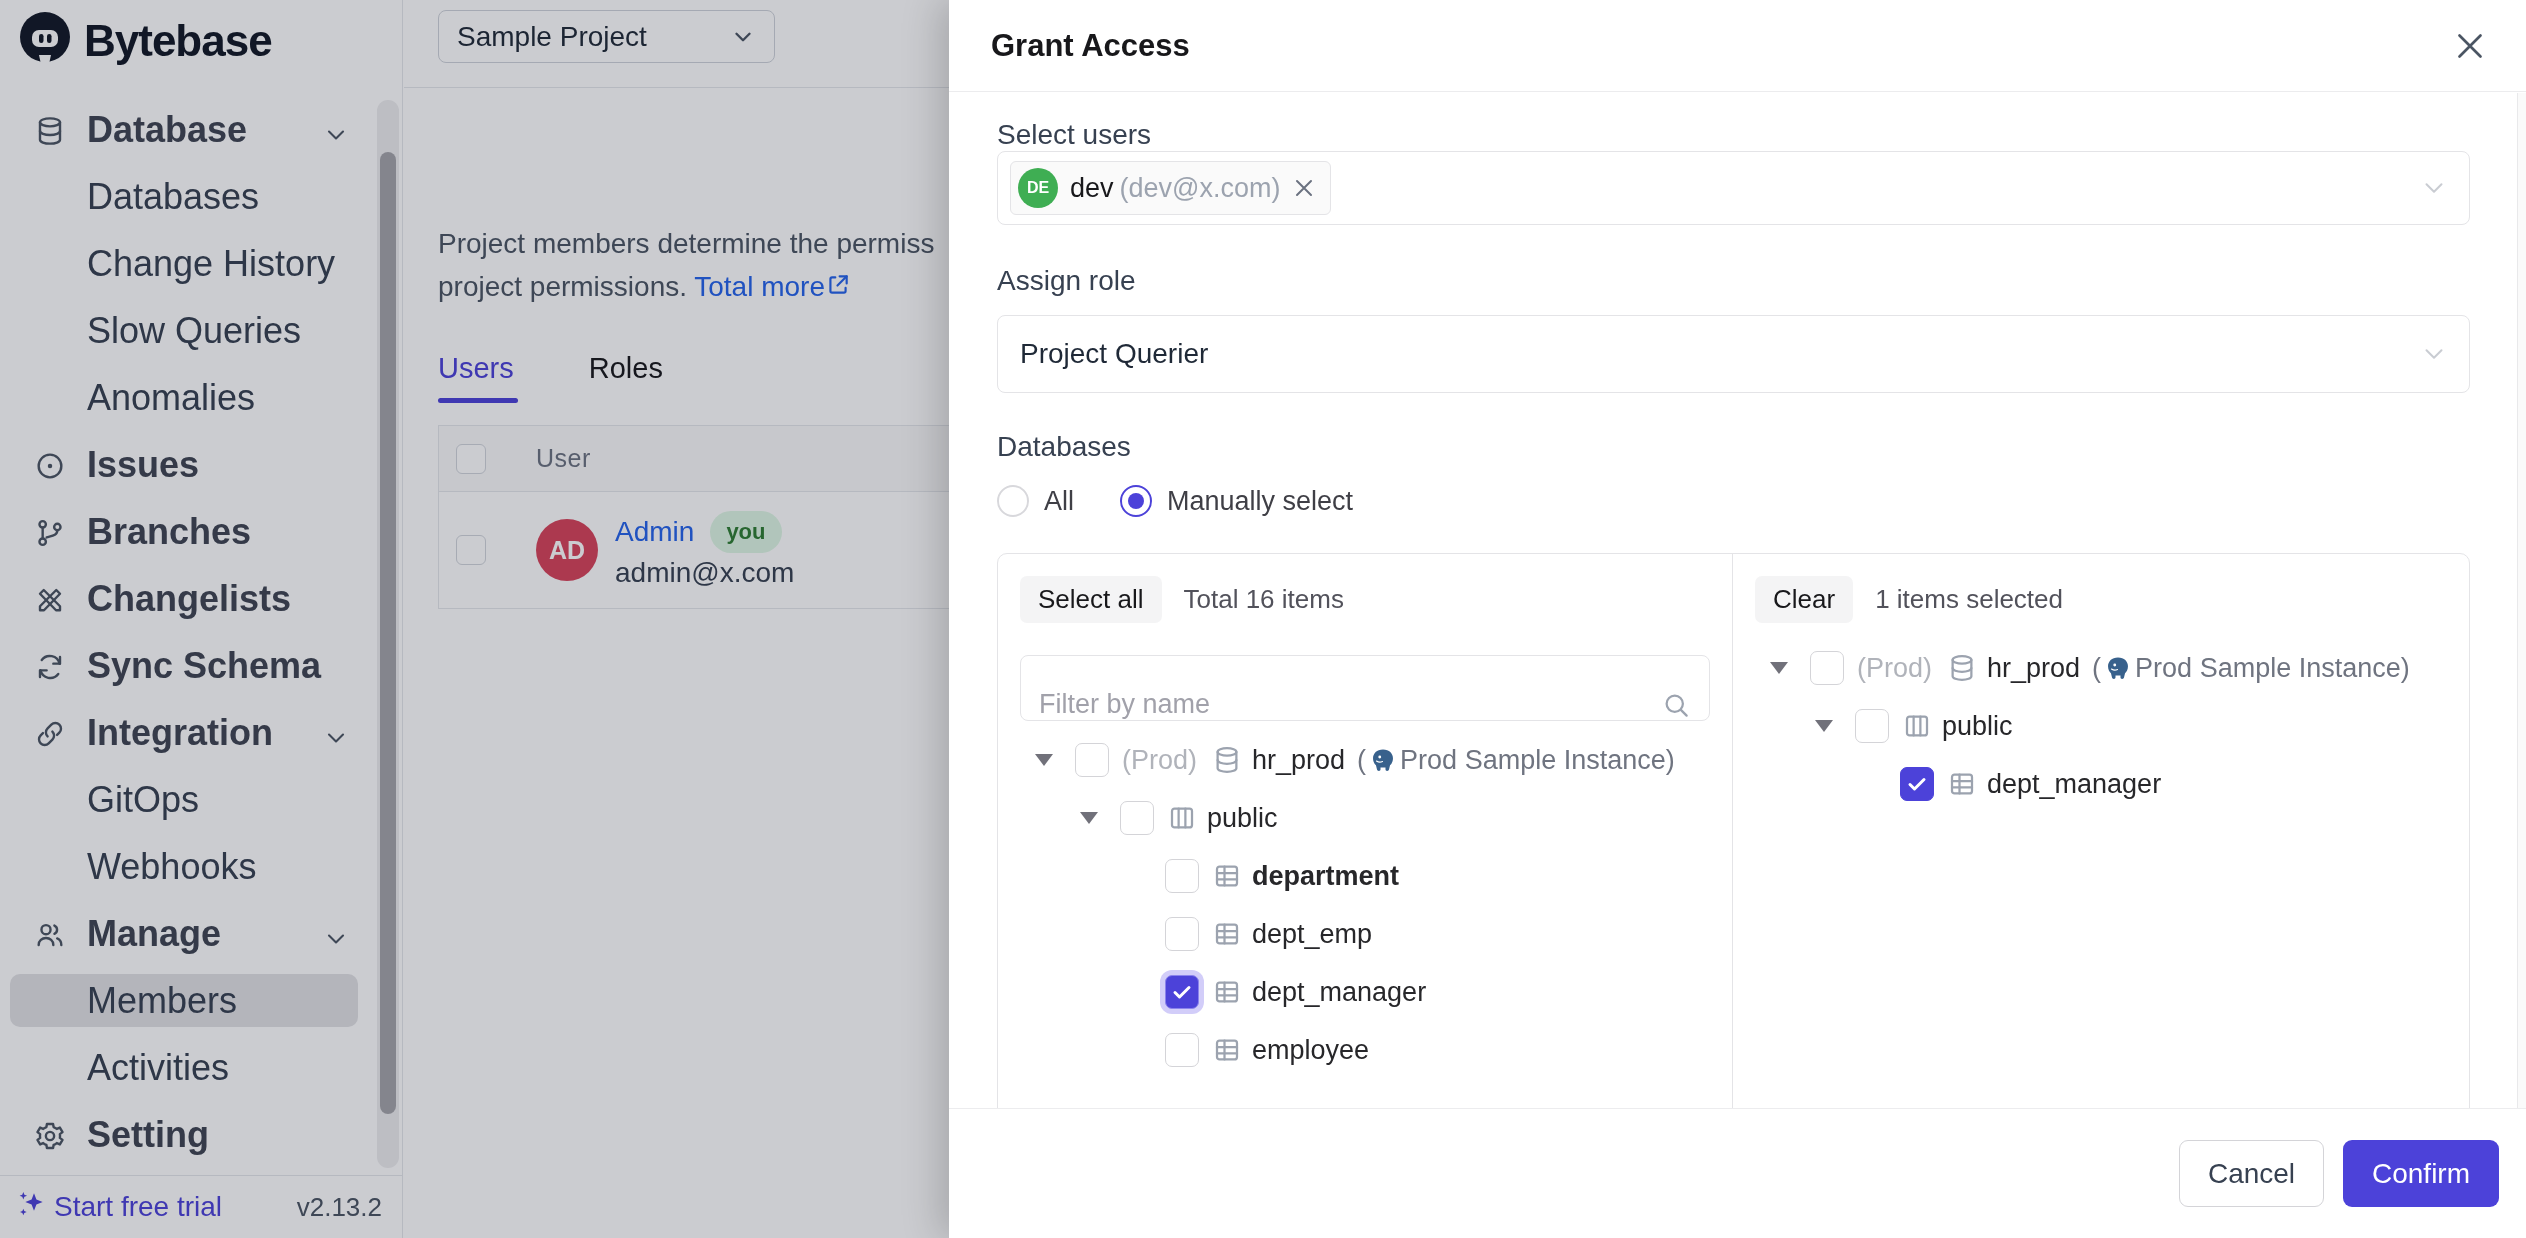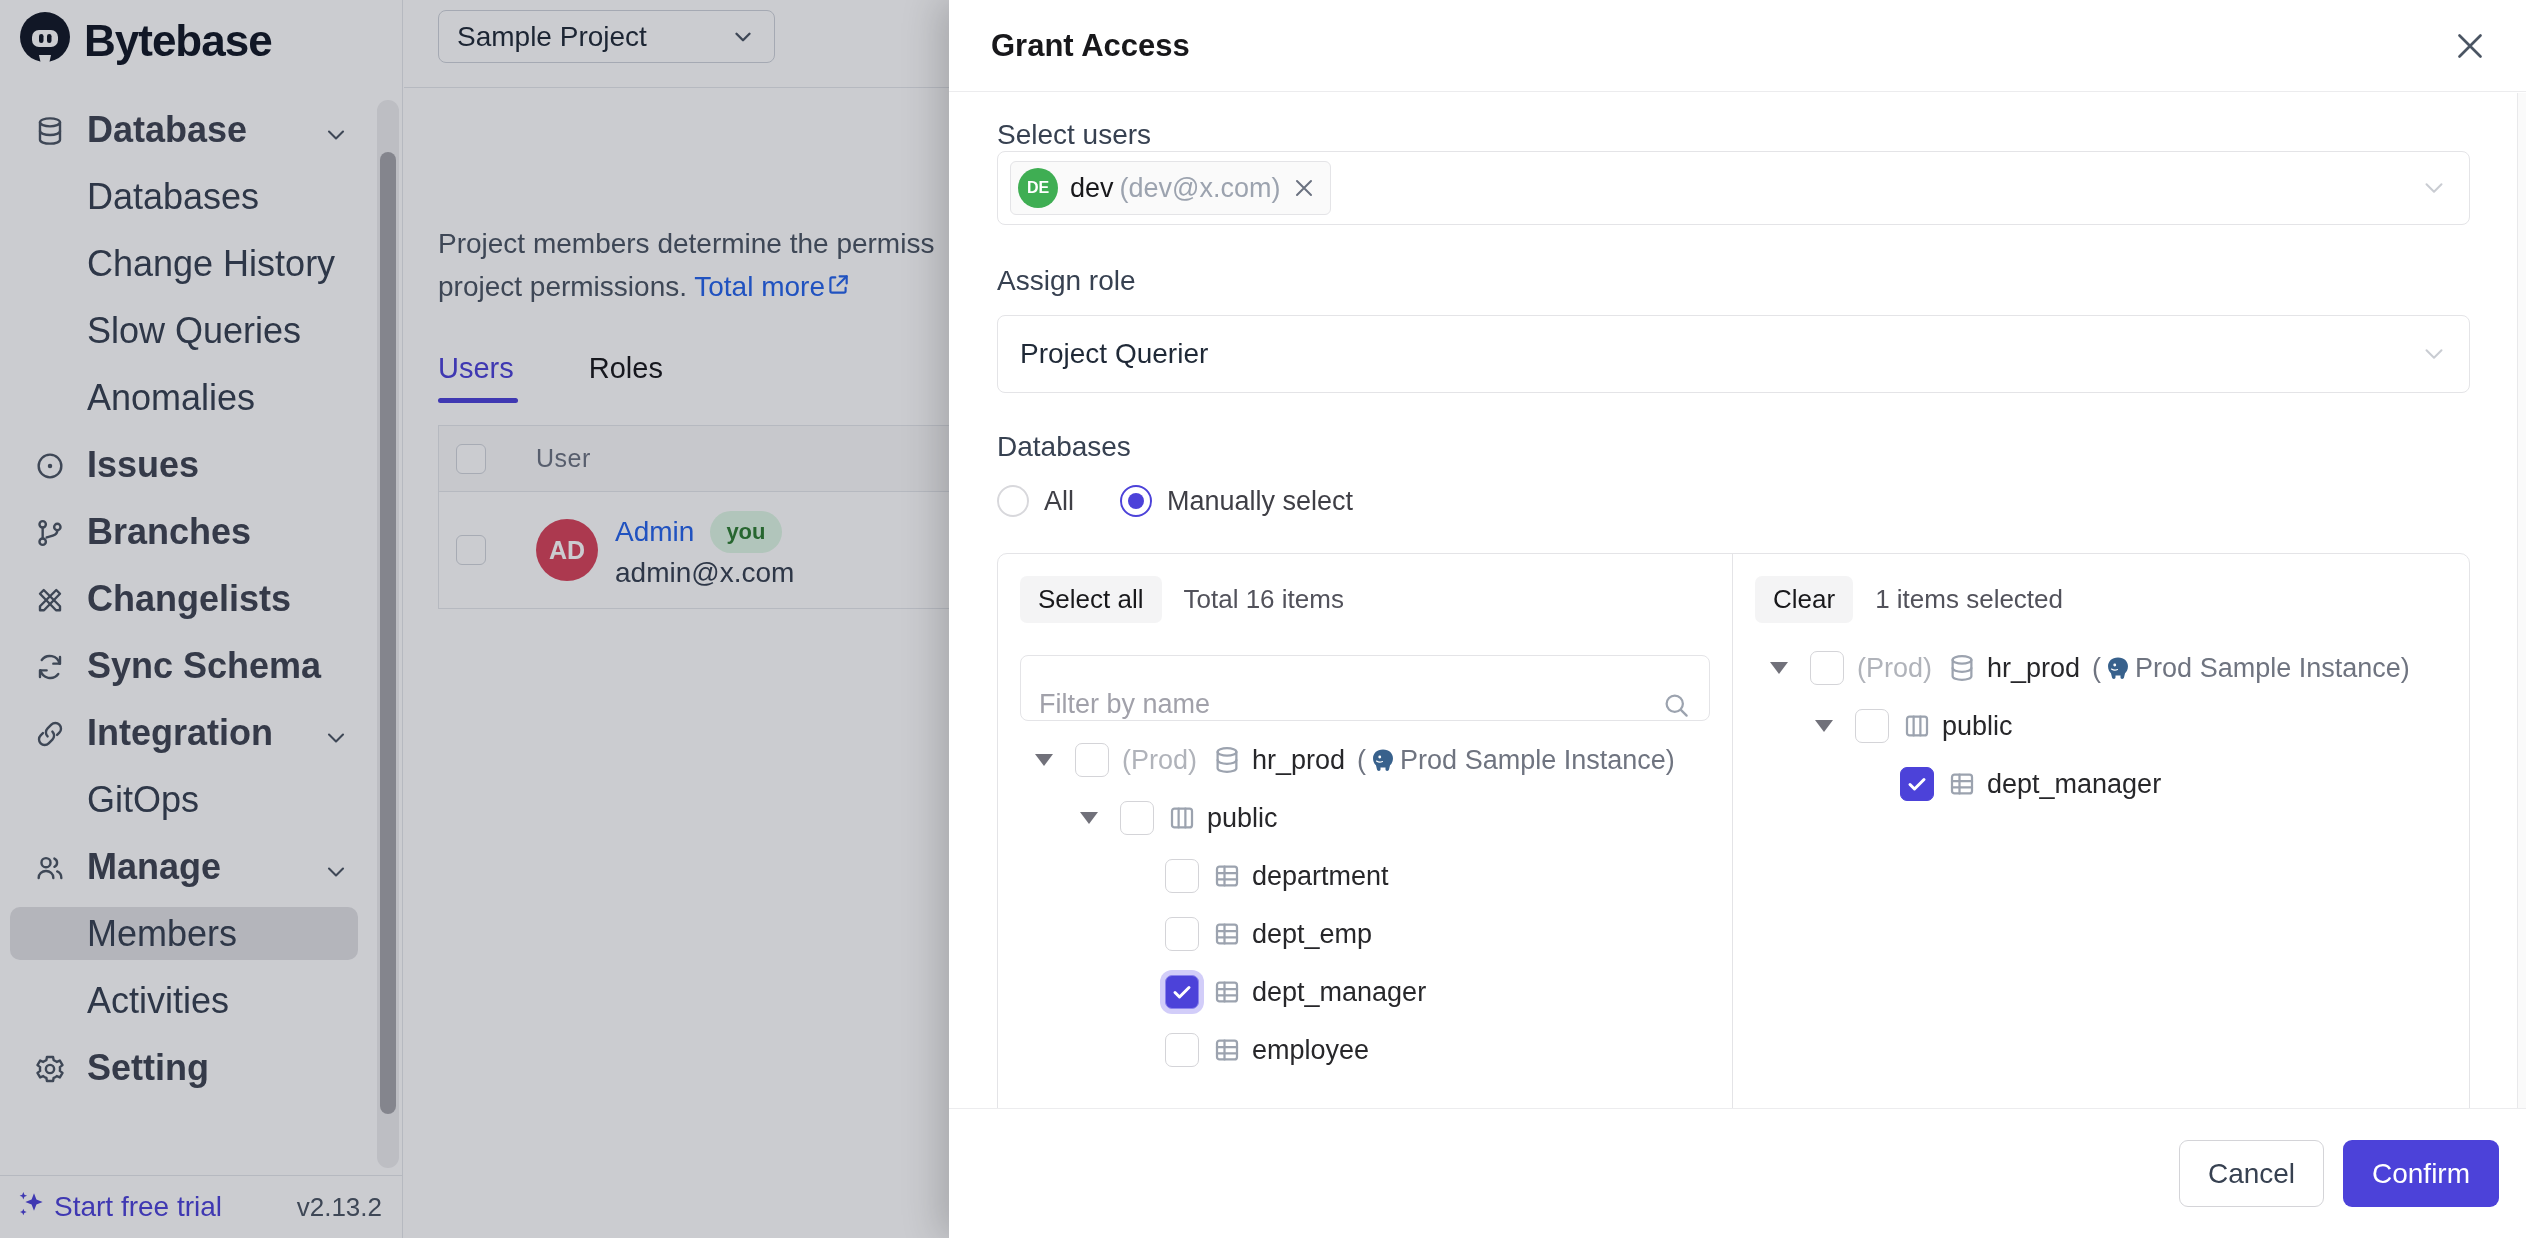--- a/index.html
+++ b/index.html
@@ -183,20 +183,23 @@
               <path d="M13.8 10.2a4.2 4.2 0 0 1 0 6l-2.8 2.8a4.2 4.2 0 0 1-6-6l1.7-1.7"></path>
             </svg></span>
           <span class="lbl">Integration</span>
           <span class="chev"><svg viewBox="0 0 24 24" fill="none" stroke="currentColor" stroke-width="1.8" stroke-linecap="round" stroke-linejoin="round">
               <path d="M6 9l6 6 6-6"></path>
             </svg></span>
         </div>
         <div class="side-item sub">
           <span class="lbl">GitOps</span>
         </div>
+        <div class="side-item sub">
+          <span class="lbl">Webhooks</span>
+        </div>
         <div class="side-item">
           <span class="ic"><svg viewBox="0 0 24 24" fill="none" stroke="currentColor" stroke-width="1.8" stroke-linecap="round" stroke-linejoin="round">
               <circle cx="9" cy="8" r="3.4"></circle>
               <path d="M3.5 19.5c0-3.1 2.5-5.2 5.5-5.2s5.5 2.1 5.5 5.2"></path>
               <path d="M15.3 4.9a3.4 3.4 0 0 1 0 6.2"></path>
               <path d="M17.4 14.6c2 .8 3.1 2.6 3.1 4.9"></path>
             </svg></span>
           <span class="lbl">Manage</span>
           <span class="chev"><svg viewBox="0 0 24 24" fill="none" stroke="currentColor" stroke-width="1.8" stroke-linecap="round" stroke-linejoin="round">
               <path d="M6 9l6 6 6-6"></path>
@@ -354,21 +357,21 @@
                   <span class="tri"></span>
                 </span>
                 <span class="tcb"></span>
                 <span class="tico"><svg viewBox="0 0 24 24" fill="none" stroke="currentColor" stroke-width="1.8" stroke-linecap="round" stroke-linejoin="round">
                     <rect x="4" y="4.5" width="16" height="15" rx="2"></rect>
                     <path d="M9.3 4.5v15"></path>
                     <path d="M14.7 4.5v15"></path>
                   </svg></span>
                 <span class="tname">public</span>
               </div>
-              <div class="trow2" style="padding-left: 105px;">
+              <div class="trow2" style="padding-left: 105px; font-weight: bold;">
                 <span class="exp"></span>
                 <span class="tcb"></span>
                 <span class="tico"><svg viewBox="0 0 24 24" fill="none" stroke="currentColor" stroke-width="1.8" stroke-linecap="round" stroke-linejoin="round">
                     <rect x="4" y="4.5" width="16" height="15" rx="2"></rect>
                     <path d="M4 9.7h16"></path>
                     <path d="M4 14.6h16"></path>
                     <path d="M10 4.5v15"></path>
                   </svg></span>
                 <span class="tname">department</span>
               </div>

